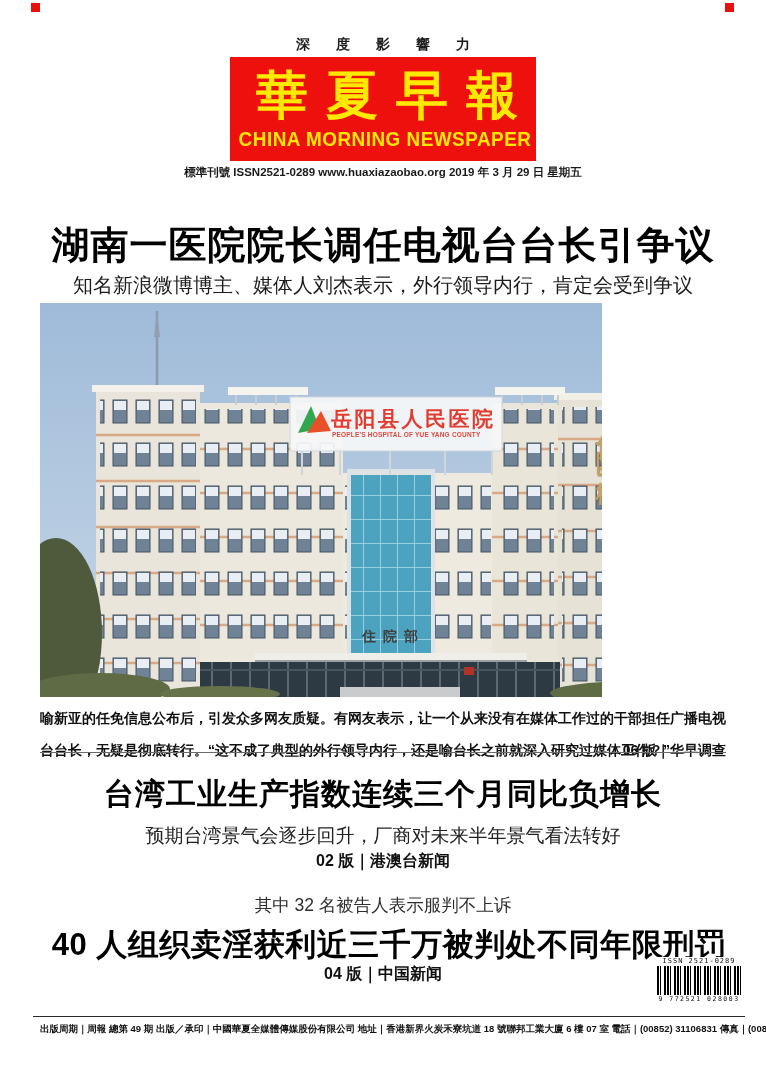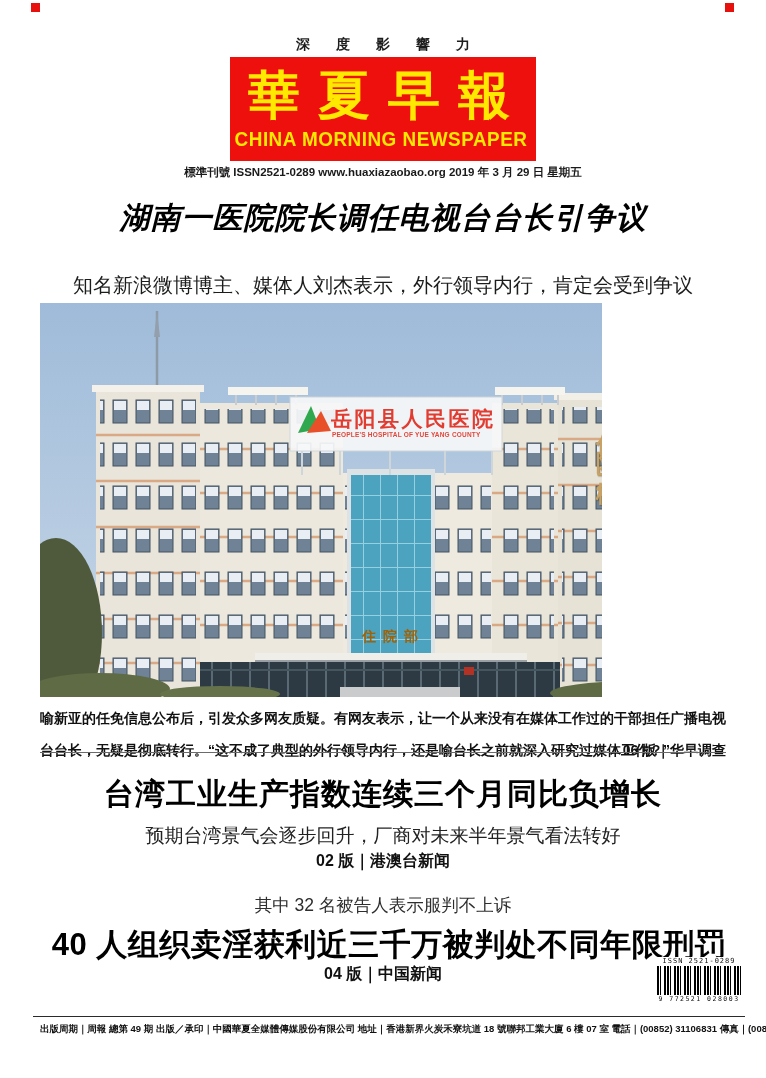--- a/index.html
+++ b/index.html
@@ -9,44 +9,44 @@
   #page { position:relative; width:766px; height:1078px; margin:0 auto; background:#fff; overflow:hidden; }
 
   .regmark { position:absolute; top:3px; width:9px; height:9px; background:#e8100c; }
   .regmark.left { left:31px; }
   .regmark.right { left:725px; }
 
   .tagline { position:absolute; top:36px; left:0; right:0; text-align:center;
     font-size:14px; color:#1d1d1d; letter-spacing:26px; text-indent:26px; font-weight:600; }
 
   .masthead { position:absolute; top:57px; left:50%; transform:translateX(-50%);
-    width:306px; height:104px; background:#ee100c; text-align:left; }
+    width:306px; height:104px; background:#ee100c; text-align:right; }
   .masthead-title { margin-top:10px; font-family:"Liberation Serif", serif; font-weight:bold;
     font-size:52px; line-height:58px; color:#ffe900; letter-spacing:18px; text-indent:18px; white-space:nowrap; }
   .masthead-sub { margin-top:3px; font-size:19.5px; font-weight:800; color:#ffe900;
     letter-spacing:0.5px; white-space:nowrap; transform:scaleX(0.97); }
 
   .issue-line { position:absolute; top:165px; left:0; right:0; text-align:center;
     font-size:11.5px; font-weight:600; color:#1a1a1a; white-space:nowrap; }
 
   .h-center { position:absolute; left:0; right:0; text-align:center; color:#000; }
-  .lead-headline { top:198px; font-size:30px; font-weight:800; letter-spacing:1px;font-style:italic; }
+  .lead-headline { top:220px; font-size:38px; font-weight:800; letter-spacing:1px; }
   .lead-sub { top:272px; font-size:20px; font-weight:500; color:#1c1c1c; }
 
   .photo { position:absolute; top:303px; left:40px; width:562px; height:394px; overflow:hidden; }
   .photo svg { position:absolute; top:0; left:0; }
   .ph-sign-cn { position:absolute; left:291px; top:102px; font-size:21px; font-weight:800;
     color:#e23b30; letter-spacing:2.5px; white-space:nowrap; }
   .ph-sign-en { position:absolute; left:292px; top:128px; font-size:6.5px; font-weight:700;
     color:#e2473a; letter-spacing:0.2px; white-space:nowrap; }
   .ph-tower-text { position:absolute; left:553px; top:112px; writing-mode:vertical-rl;
     font-size:23px; font-weight:700; color:#c7a264; letter-spacing:16px;
     text-shadow:1px 1px 1px rgba(90,70,30,.5); }
   .ph-entrance-text { position:absolute; left:322px; top:325px; font-size:14px; font-weight:800;
-    color:#a16207; letter-spacing:7px; white-space:nowrap; }
+    color:#404040; letter-spacing:7px; white-space:nowrap; }
 
   .caption { position:absolute; top:702px; left:40px; width:686px; font-size:14px; font-weight:700;
     color:#111; line-height:32px; text-align:justify; }
   .caption-ref { position:absolute; right:0; bottom:0; font-size:14px; font-weight:700; color:#111;margin-left:8px; }
 
   .rule1 { position:absolute; top:752px; left:40px; width:686px; height:0; border-top:1.5px solid #6b6b6b; }
 
   .story2-headline { top:774px; font-size:30px; font-weight:800; letter-spacing:1px; }
   .story2-sub { top:823px; font-size:19px; font-weight:500; color:#222; }
   .story2-ref { top:851px; font-size:16px; font-weight:700; color:#111; }

